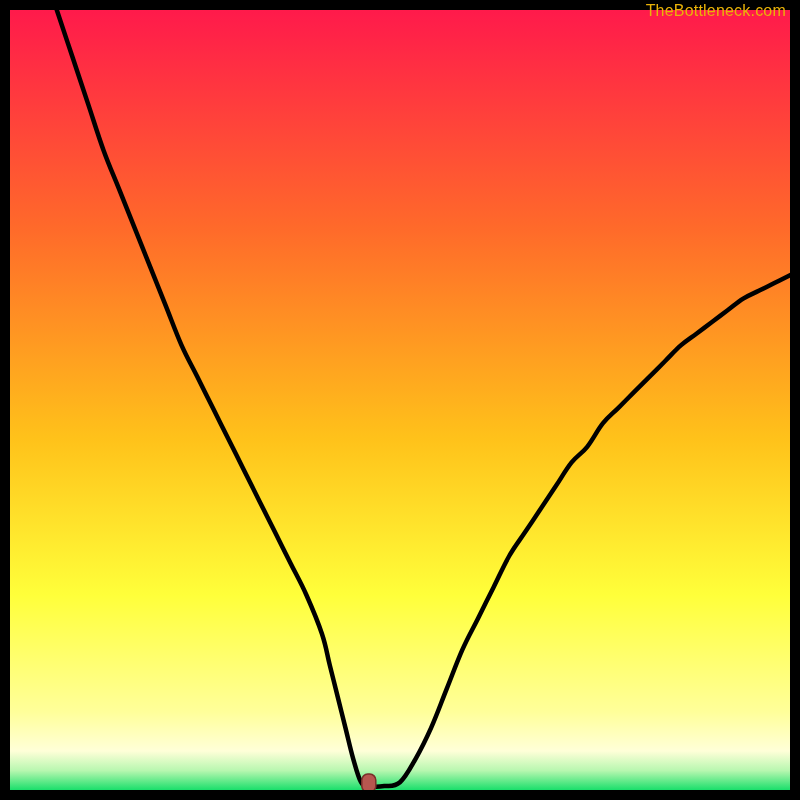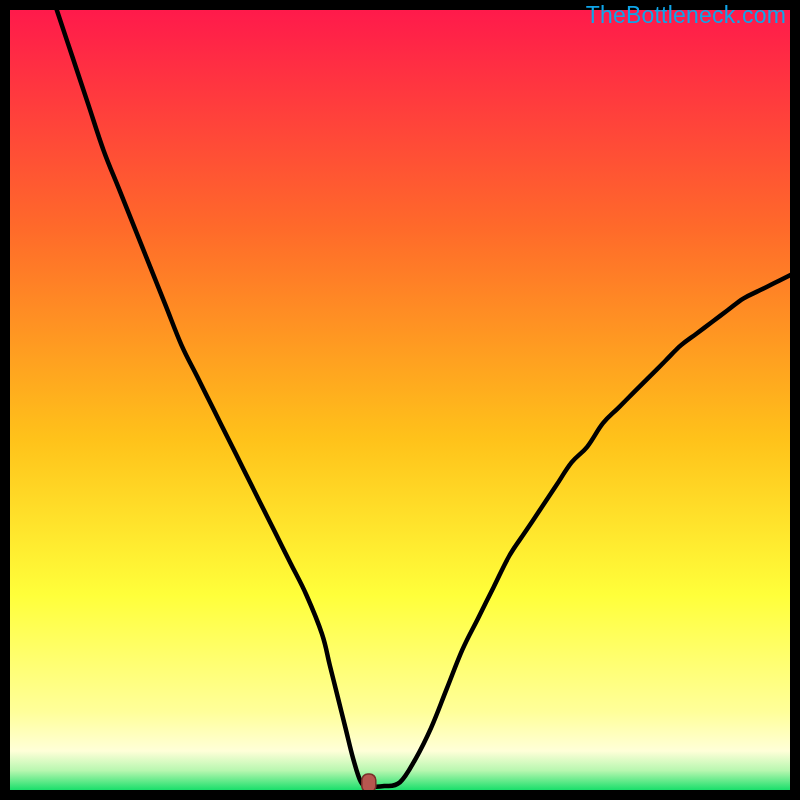--- a/index.html
+++ b/index.html
@@ -23,22 +23,22 @@
     position: absolute;
     left: 0;
     top: 0;
     width: 780px;
     height: 780px;
   }
   .watermark {
     position: absolute;
     top: 2px;
     right: 14px;
-    color: #0ea5e9;
-    font-size: 23px;
+    color: #eab308;
+    font-size: 16px;
     font-weight: 500;
     letter-spacing: 0.2px;
   }
 </style>
 </head>
 <body>
 
 <div class="frame">
   <svg class="plot-area" viewBox="0 0 780 780" preserveAspectRatio="none">
     <defs>

